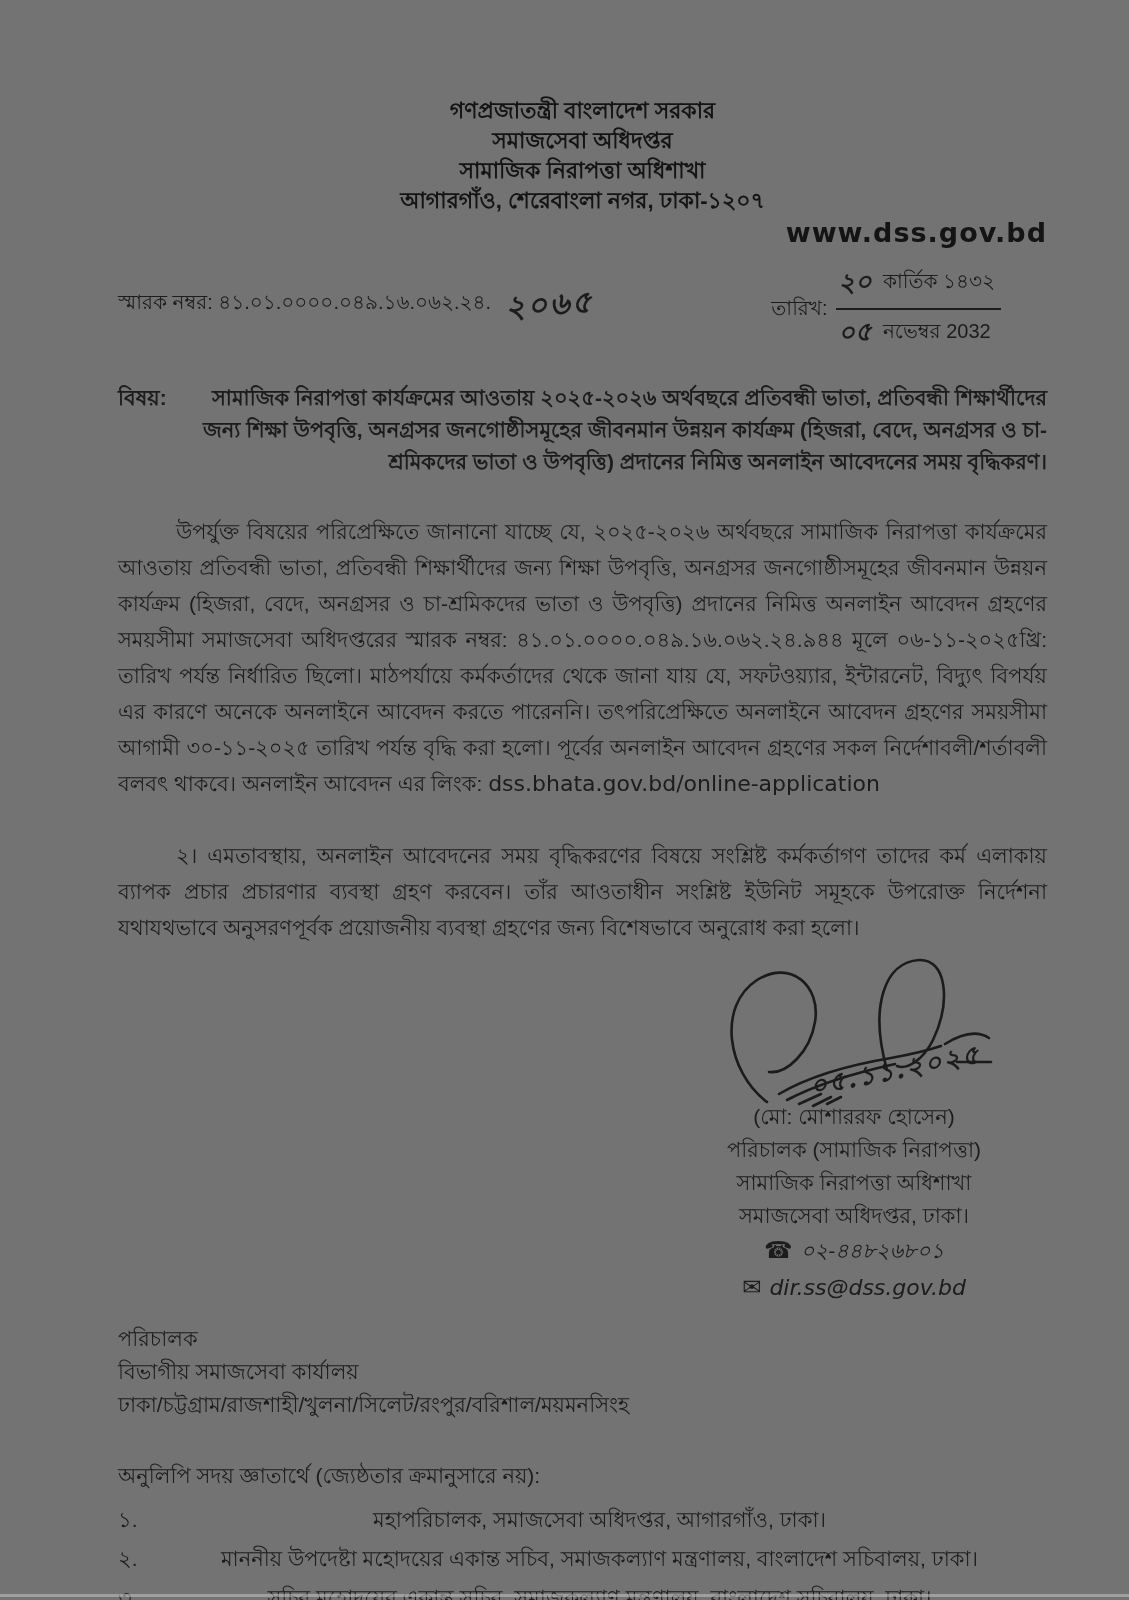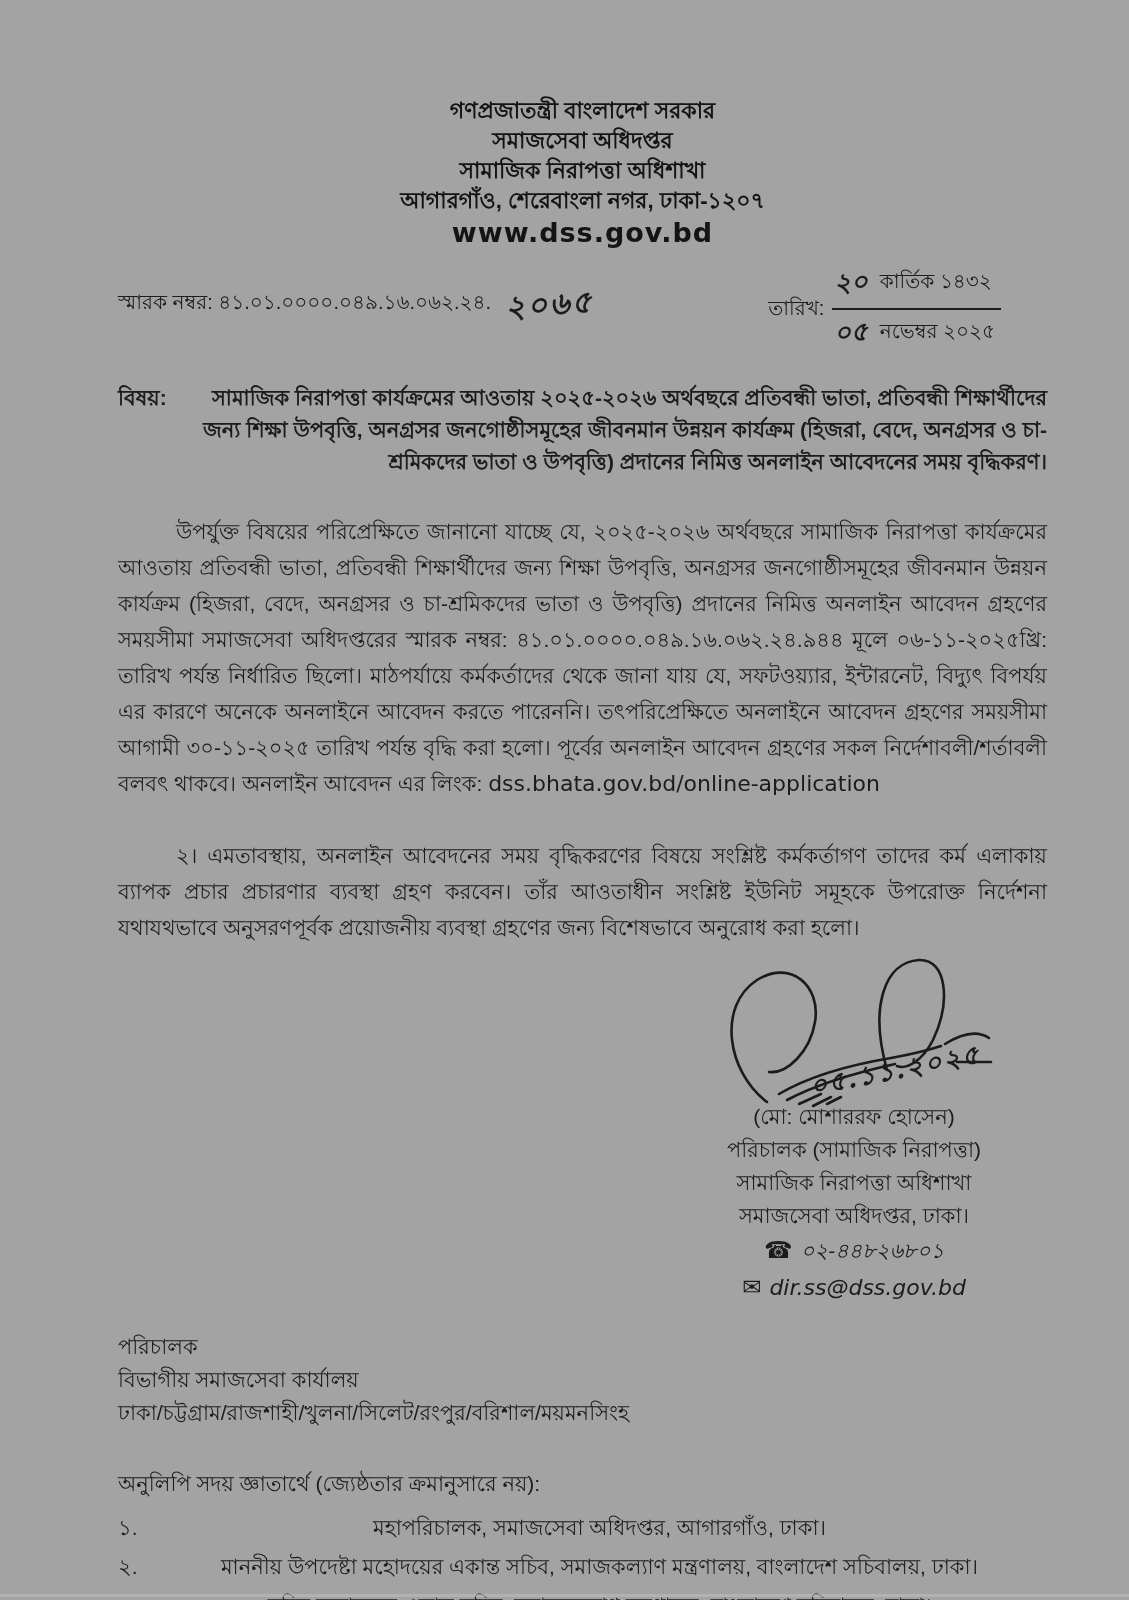--- a/index.html
+++ b/index.html
@@ -1,31 +1,31 @@
 <!DOCTYPE html>
 <html><head>
 <meta charset="utf-8">
 <style>
   * { margin:0; padding:0; box-sizing:border-box; }
   html,body { background:#e8e8e8; }
   .page {
     position:relative;
     width:1129px; height:1600px;
     margin:0 auto;
-    background:#a3a3a3;
+    background:#737373;
     color:#1c1c1c;
     font-family:"Liberation Sans","DejaVu Sans",sans-serif;
     overflow:hidden;
   }
   .content { padding:96px 82px 0 118px; }
 
   
   .letterhead { text-align:center; line-height:30px; font-size:22px; font-weight:600; color:#141414; }
   .letterhead .lh-line { display:block; }
-  .website { font-size:27px; font-weight:700; letter-spacing:1px; font-family:"DejaVu Sans",sans-serif; margin-top:2px; }
+  .website { font-size:27px; font-weight:700; letter-spacing:1px; font-family:"DejaVu Sans",sans-serif; margin-top:2px;text-align:right; }
 
   
   .memo-row { display:flex; justify-content:space-between; align-items:flex-start; margin-top:14px; }
   .memo-left { font-size:20px; padding-top:18px; white-space:nowrap; }
   .handwritten { font-family:"DejaVu Serif",serif; font-style:italic; font-weight:600; }
   .memo-hand { font-size:31px; display:inline-block; transform:rotate(-4deg); margin-left:8px; vertical-align:-6px; letter-spacing:2px; }
   .date-block { display:flex; align-items:center; gap:8px; font-size:20px; margin-right:46px; }
   .date-frac { display:inline-block; text-align:left; }
   .date-top { display:block; border-bottom:2px solid #1c1c1c; padding:0 6px 2px 2px; }
   .date-bottom { display:block; padding:2px 6px 0 2px; }
@@ -46,21 +46,21 @@
   .sig-block { width:330px; text-align:center; position:relative; }
   .sig-art { position:relative; height:160px; }
   .sig-art svg { position:absolute; left:20px; top:0; }
   .sig-date-hand { position:absolute; left:120px; top:96px; transform:rotate(-11deg); font-size:26px; letter-spacing:2px; white-space:nowrap; }
   .sig-lines { font-size:21px; line-height:33px; margin-top:-14px; }
   .sig-contact { font-size:21px; line-height:36px;font-style:italic; }
   .icon-glyph { font-size:23px; margin-right:8px; }
   .sig-email { font-family:"DejaVu Sans",sans-serif; font-size:22px;margin-top:27px; }
 
   
-  .recipient { margin-top:24px; font-size:21px; line-height:33px; }
+  .recipient { margin-top:16px; font-size:21px; line-height:33px; }
 
   
   .cc { margin-top:40px; font-size:21px; }
   .cc-heading { line-height:30px; }
   .cc-list { margin-top:14px; }
   .cc-item { display:flex; line-height:30px; margin-bottom:9px; }
   .cc-num { flex:0 0 44px; }
   .cc-text { flex:1; padding-right:10px;text-align:center; }
 
   
@@ -87,21 +87,21 @@
       </div>
       <div class="date-block">
         <span>তারিখ:</span>
         <span class="date-frac">
           <span class="date-top">
             <span class="handwritten date-hand">২০</span>
             <span>কার্তিক ১৪৩২</span>
           </span>
           <span class="date-bottom">
             <span class="handwritten date-hand">০৫</span>
-            <span>নভেম্বর ২০২৫</span>
+            <span>নভেম্বর 2032</span>
           </span>
         </span>
       </div>
     </div>
 
     <div class="subject">
       <span class="subject-label">বিষয়:</span>
       <span class="subject-text">সামাজিক নিরাপত্তা কার্যক্রমের আওতায় ২০২৫-২০২৬ অর্থবছরে প্রতিবন্ধী ভাতা, প্রতিবন্ধী শিক্ষার্থীদের জন্য শিক্ষা উপবৃত্তি, অনগ্রসর জনগোষ্ঠীসমূহের জীবনমান উন্নয়ন কার্যক্রম (হিজরা, বেদে, অনগ্রসর ও চা-শ্রমিকদের ভাতা ও উপবৃত্তি) প্রদানের নিমিত্ত অনলাইন আবেদনের সময় বৃদ্ধিকরণ।</span>
     </div>
 

